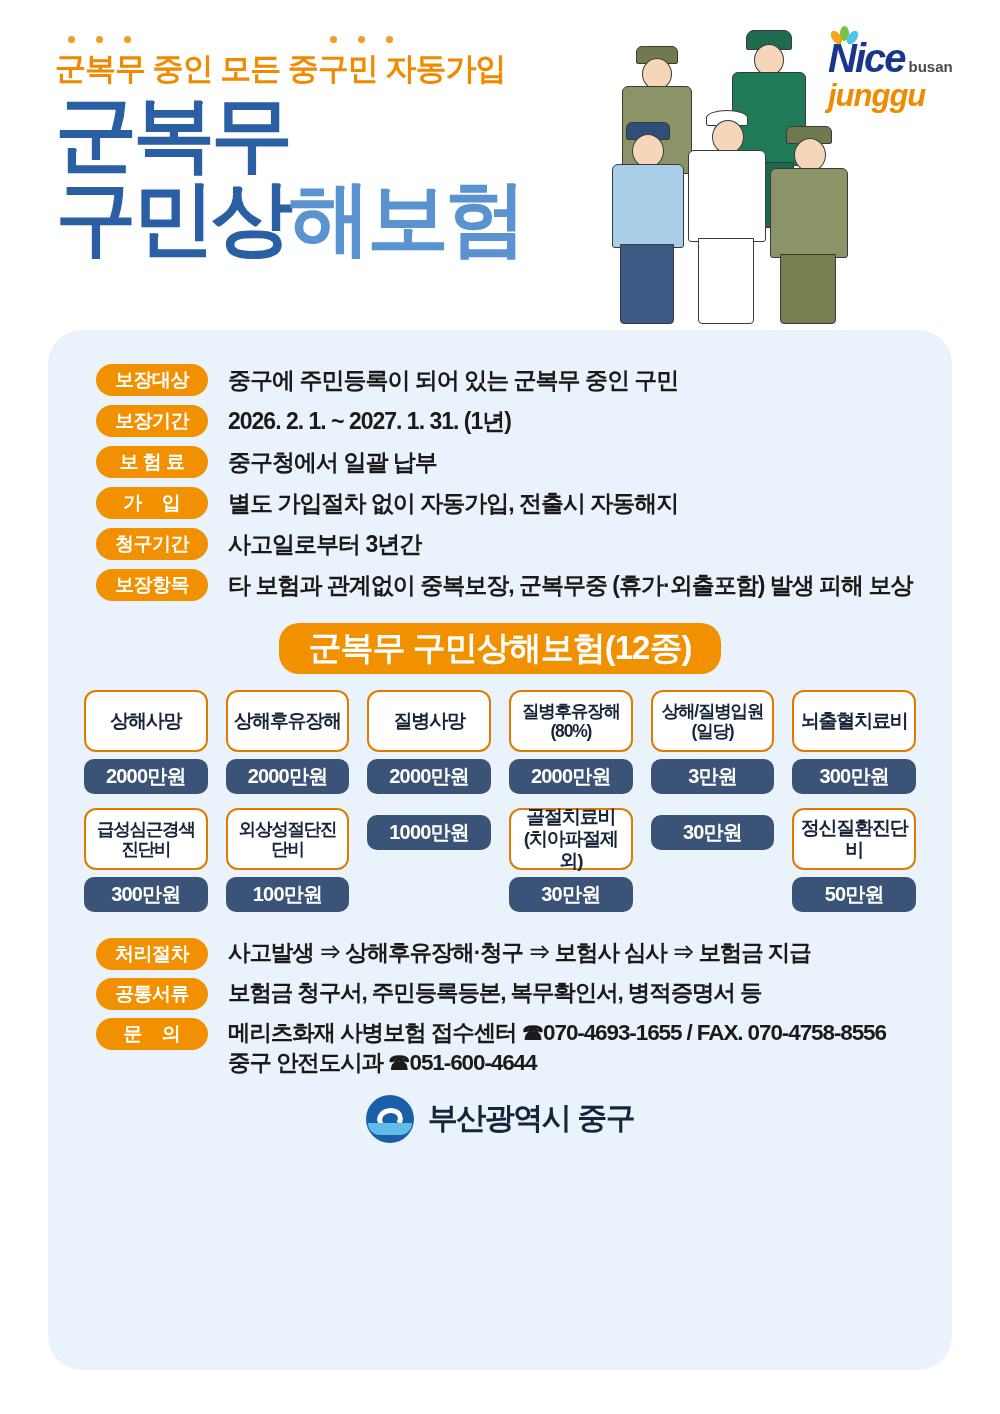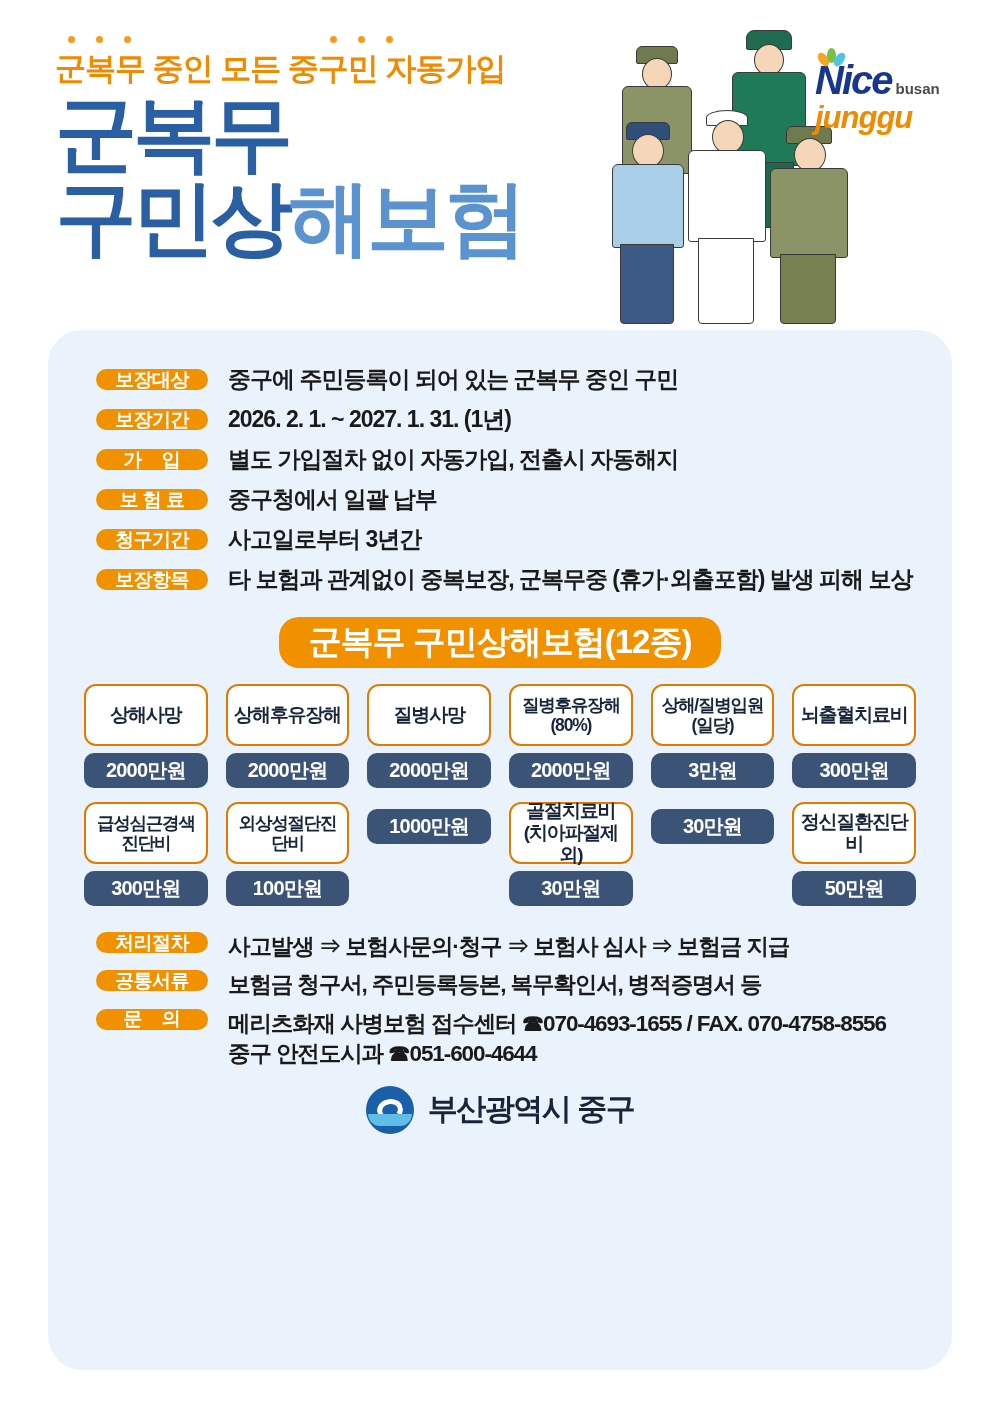--- a/index.html
+++ b/index.html
@@ -65,25 +65,24 @@
     margin: 0;
     white-space: nowrap;
   }
   .headline-main .light {
     color: #5b93d0;
   }
 
   
   .logo {
     position: absolute;
-    right: 45px;
+    right: 32px;
     top: 38px;
     width: 140px;
     text-align: left;
-    margin-top: 22px;
   }
   .logo-nice {
     font-size: 40px;
     font-weight: bold;
     color: #18378c;
     font-style: italic;
     line-height: 1;
     letter-spacing: -2px;
   }
   .logo-busan {
@@ -165,21 +164,21 @@
     margin: 6px 0 0 12px;
   }
   .info-row {
     display: flex;
     align-items: center;
     margin-bottom: 9px;
   }
   .pill {
     flex: 0 0 auto;
     width: 112px;
-    height: 21px;
+    height: 32px;
     border-radius: 17px;
     background: #f29100;
     color: #ffffff;
     font-size: 19px;
     font-weight: bold;
     letter-spacing: -0.5px;
     display: flex;
     align-items: center;
     justify-content: center;
     box-sizing: border-box;
@@ -393,27 +392,27 @@
         <div class="pill">보장대상</div>
         <div class="info-text">중구에 주민등록이 되어 있는 군복무 중인 구민</div>
       </div>
 
       <div class="info-row">
         <div class="pill">보장기간</div>
         <div class="info-text">2026. 2. 1. ~ 2027. 1. 31. (1년)</div>
       </div>
 
       <div class="info-row">
+        <div class="pill">보 험 료</div>
+        <div class="info-text">중구청에서 일괄 납부</div>
+      </div>
+
+      <div class="info-row">
         <div class="pill spaced">가 입</div>
         <div class="info-text">별도 가입절차 없이 자동가입, 전출시 자동해지</div>
-      </div>
-
-      <div class="info-row">
-        <div class="pill">보 험 료</div>
-        <div class="info-text">중구청에서 일괄 납부</div>
       </div>
 
       <div class="info-row">
         <div class="pill">청구기간</div>
         <div class="info-text">사고일로부터 3년간</div>
       </div>
 
       <div class="info-row">
         <div class="pill">보장항목</div>
         <div class="info-text">타 보험과 관계없이 중복보장, 군복무중 (휴가·외출포함) 발생 피해 보상</div>
@@ -482,21 +481,21 @@
       <div class="cell">
         <div class="cell-name">정신질환진단비</div>
         <div class="cell-amount">50만원</div>
       </div>
     </div>
 
     <div class="footer-list">
 
       <div class="footer-row">
         <div class="pill">처리절차</div>
-        <div class="footer-text">사고발생 ⇒ 보험사문의·청구 ⇒ 보험사 심사 ⇒ 보험금 지급</div>
+        <div class="footer-text">사고발생 ⇒ 상해후유장해·청구 ⇒ 보험사 심사 ⇒ 보험금 지급</div>
       </div>
 
       <div class="footer-row">
         <div class="pill">공통서류</div>
         <div class="footer-text">보험금 청구서, 주민등록등본, 복무확인서, 병적증명서 등</div>
       </div>
 
       <div class="footer-row">
         <div class="pill spaced">문 의</div>
         <div class="footer-text">

